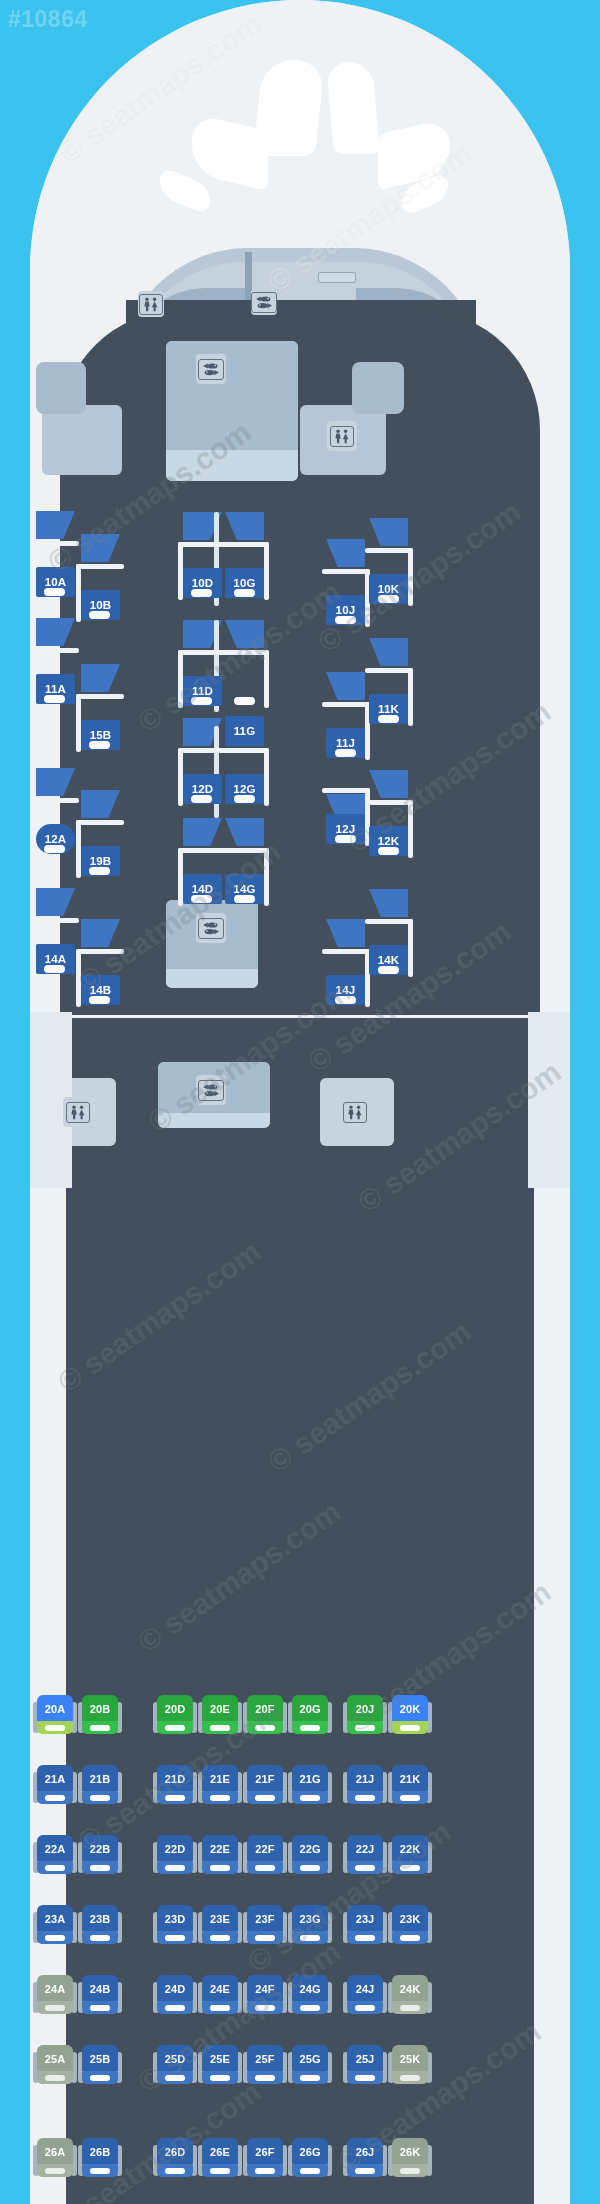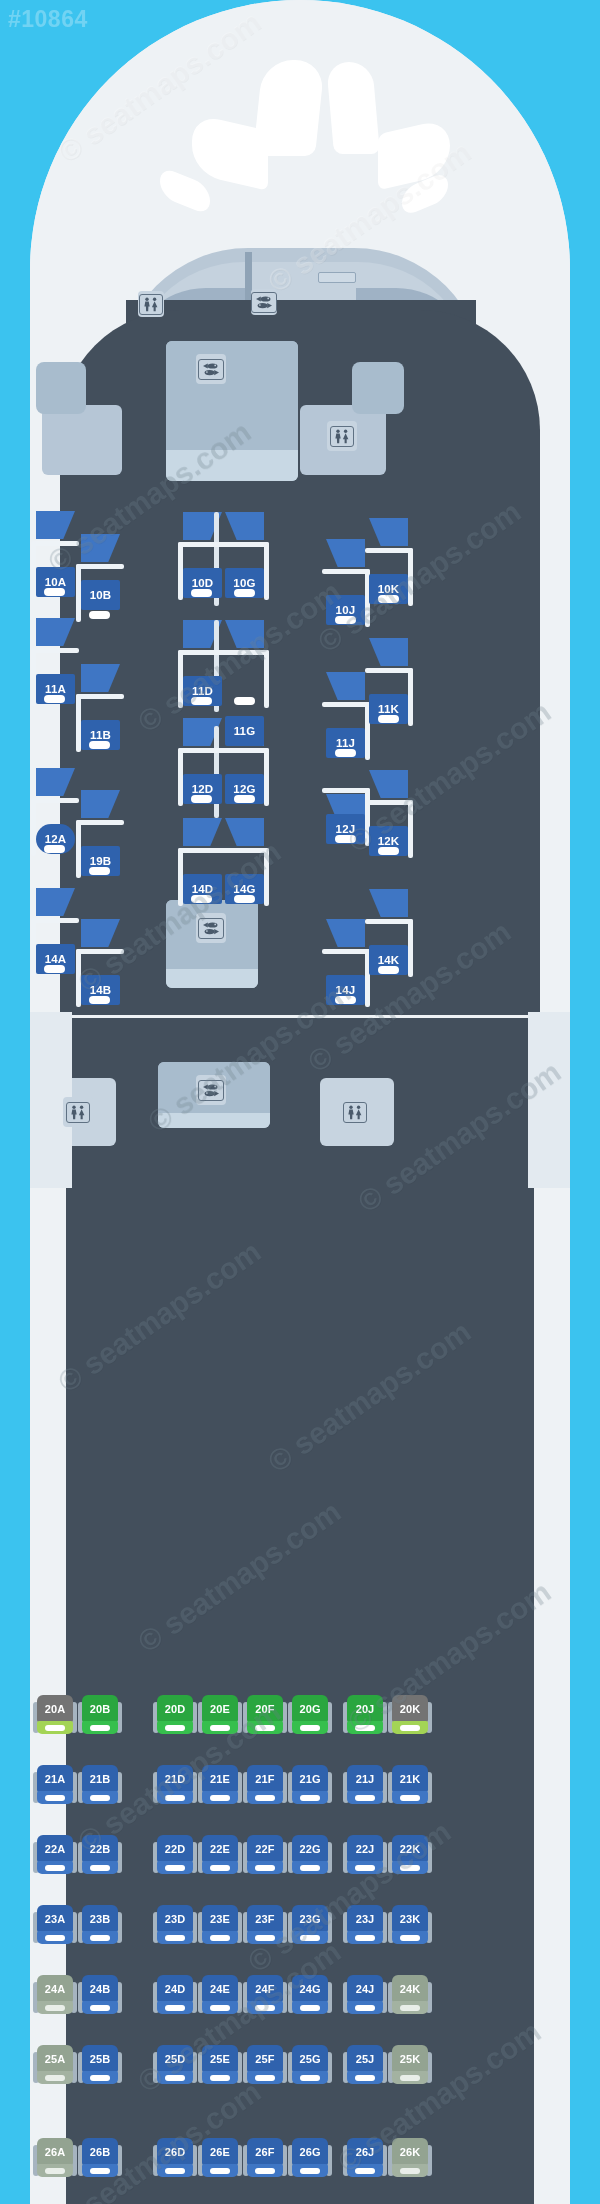--- a/index.html
+++ b/index.html
@@ -285,21 +285,21 @@
     font-weight: bold;
     letter-spacing: 0.1px;
   }
 
   
   .c-blue .back { background: #2f62ad; }
   .c-blue .base { background: #3f76c4; }
   .c-green .back { background: #2aa63f; }
   .c-green .base { background: #36bf4d; }
   .c-green .elbl { color: #ffffff; }
-  .c-lime .back { background: #737373; text-align: right; }
+  .c-lime .back { background: #3b82f6; text-align: right; }
   .c-lime .base { background: #a3d455; }
   .c-lime .elbl { color: #ffffff; }
   .c-sage .back { background: #93a391; }
   .c-sage .base { background: #a3b2a1; }
   .c-sage .belt { background: #e9eee9; }
   .c-sage .elbl { color: #ffffff; text-align: center; }
 
   
   .aisle-line {
     position: absolute;
@@ -473,21 +473,21 @@
         <div class="seatbody" style="left: 5px; top: 26px; width: 39px; height: 30px; align-items: center;">
           <span class="lbl">10A</span>
         </div>
         <div class="pill" style="left: 13px; top: 47px; width: 21px; height: 8px;"></div>
       </div>
       <div class="angled" style="left: 36px; top: 511px; width: 39px; height: 28px; clip-path: polygon(0px 0px, 100% 0px, 70% 100%, 0px 100%);"></div>
       <div class="shell" style="position: absolute; left: 36px; top: 507px; width: 39px;"></div>
       <div class="pod" style="left: 76px; top: 564px; width: 48px; height: 58px;">
         <div class="shell"></div>
         <div class="wallv" style="top: 0px; height: 58px; left: 0px;"></div>
-        <div class="seatbody" style="left: 5px; top: 16px; width: 39px; height: 30px;">
+        <div class="seatbody" style="left: 5px; top: 26px; width: 39px; height: 30px;">
           <span class="lbl">10B</span>
         </div>
         <div class="pill" style="left: 13px; top: 47px; width: 21px; height: 8px;"></div>
       </div>
       <div class="angled" style="left: 81px; top: 534px; width: 39px; height: 28px; clip-path: polygon(0px 0px, 100% 0px, 70% 100%, 0px 100%);"></div>
       <div class="shell" style="position: absolute; left: 81px; top: 530px; width: 39px;"></div>
       <div class="pod" style="left: 178px; top: 542px; width: 48px; height: 58px;">
         <div class="shell"></div>
         <div class="wallv" style="top: 0px; height: 58px; left: 0px;"></div>
         <div class="seatbody" style="left: 5px; top: 26px; width: 39px; height: 30px;">
@@ -534,21 +534,21 @@
           <span class="lbl">11A</span>
         </div>
         <div class="pill" style="left: 13px; top: 47px; width: 21px; height: 8px;"></div>
       </div>
       <div class="angled" style="left: 36px; top: 618px; width: 39px; height: 28px; clip-path: polygon(0px 0px, 100% 0px, 70% 100%, 0px 100%);"></div>
       <div class="shell" style="position: absolute; left: 36px; top: 614px; width: 39px;"></div>
       <div class="pod" style="left: 76px; top: 694px; width: 48px; height: 58px;">
         <div class="shell"></div>
         <div class="wallv" style="top: 0px; height: 58px; left: 0px;"></div>
         <div class="seatbody" style="left: 5px; top: 26px; width: 39px; height: 30px;">
-          <span class="lbl">11B</span>
+          <span class="lbl">15B</span>
         </div>
         <div class="pill" style="left: 13px; top: 47px; width: 21px; height: 8px;"></div>
       </div>
       <div class="angled" style="left: 81px; top: 664px; width: 39px; height: 28px; clip-path: polygon(0px 0px, 100% 0px, 70% 100%, 0px 100%);"></div>
       <div class="shell" style="position: absolute; left: 81px; top: 660px; width: 39px;"></div>
       <div class="pod" style="left: 178px; top: 650px; width: 48px; height: 58px;">
         <div class="shell"></div>
         <div class="wallv" style="top: 0px; height: 58px; left: 0px;"></div>
         <div class="seatbody" style="left: 5px; top: 26px; width: 39px; height: 30px;">
           <span class="lbl">11D</span>

